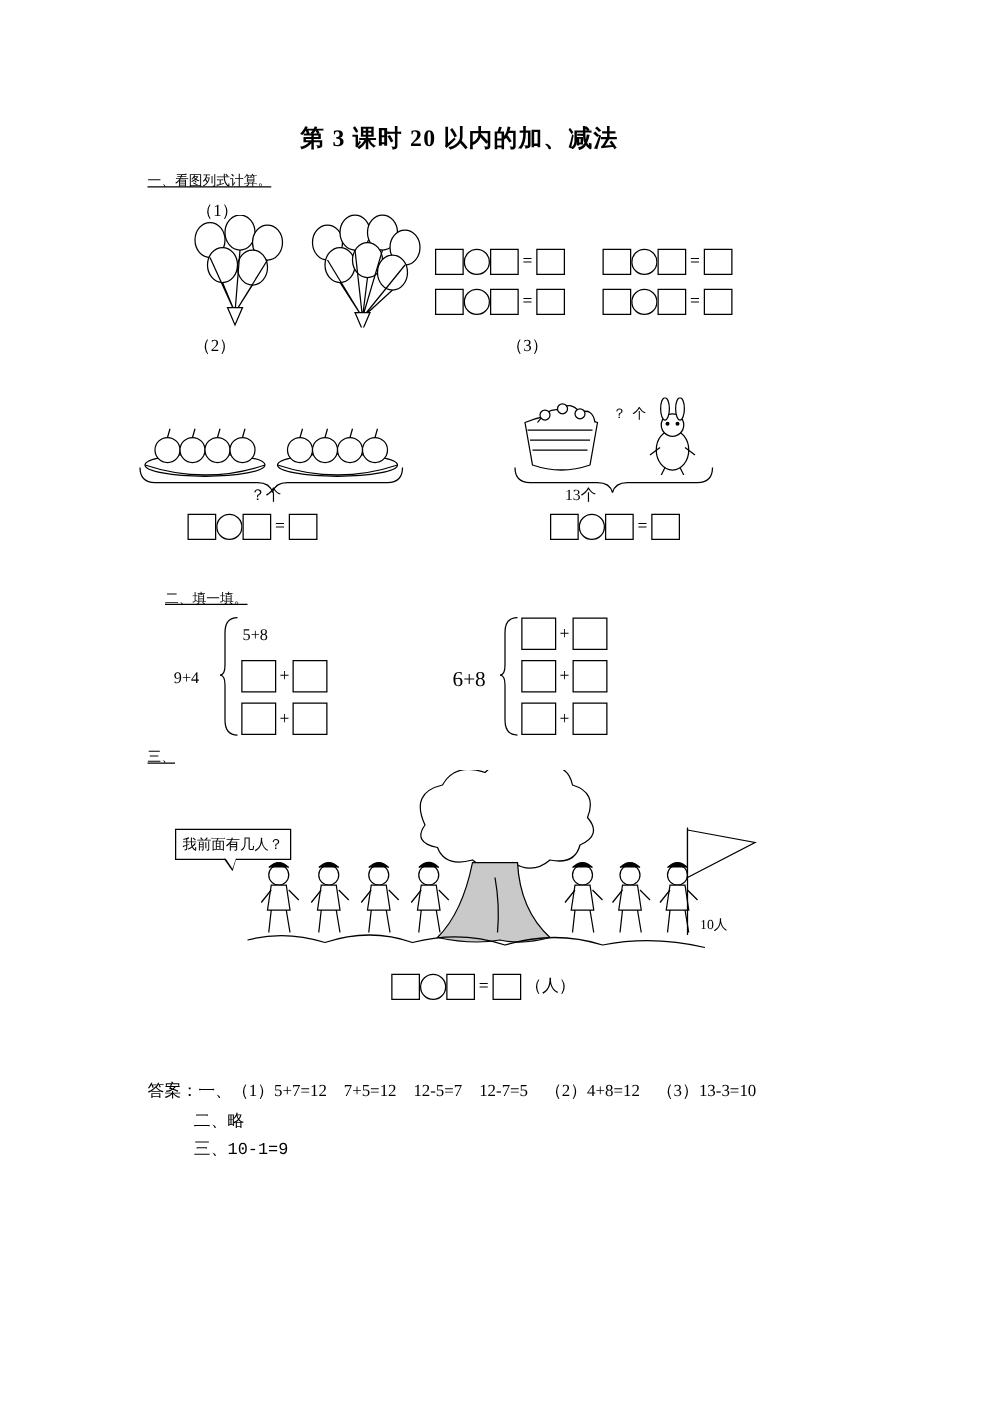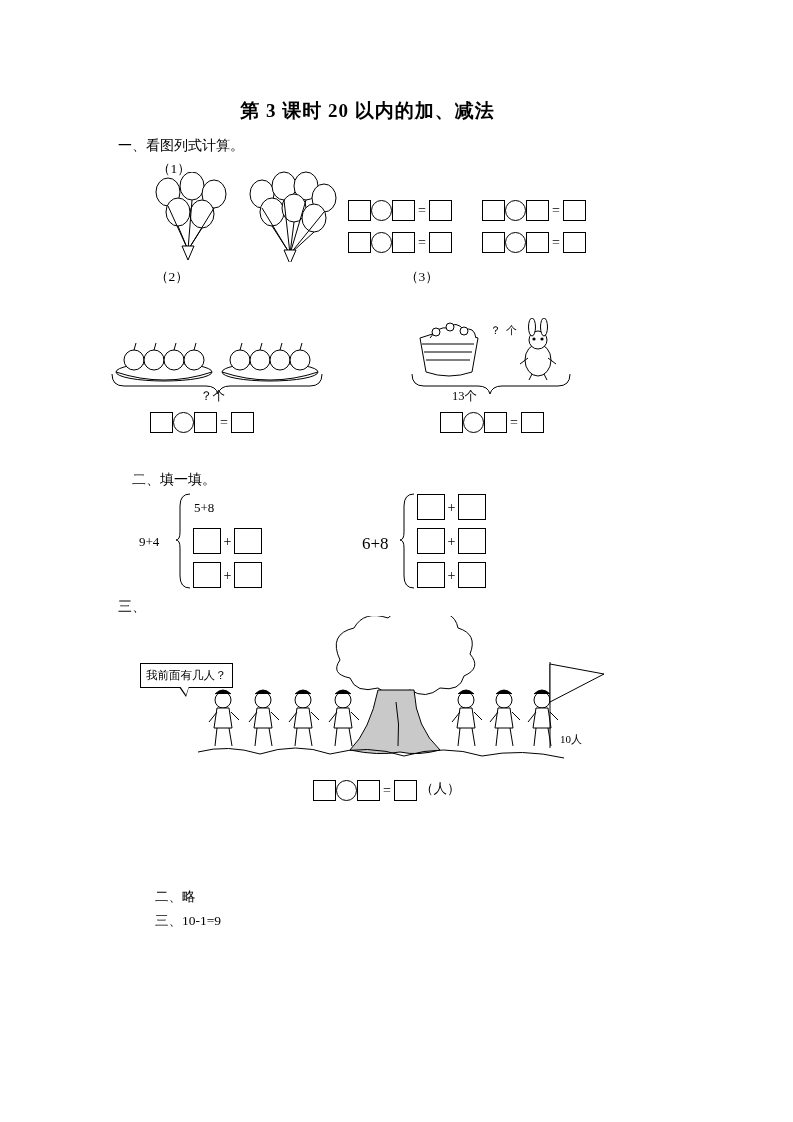--- a/index.html
+++ b/index.html
@@ -25,21 +25,22 @@
     top: 98px;
     left: 0;
     width: 735px;
     text-align: center;
     font-size: 19px;
     font-weight: bold;
     letter-spacing: 1px;
   }
   .sec-head {
     position: absolute;
-    font-size: 14px;
+    font-size: 11px;
+    text-decoration: underline;
   }
   .label {
     position: absolute;
     font-size: 13.5px;
   }
   
   .box {
     display: inline-block;
     width: 23px;
     height: 21px;
@@ -313,16 +314,17 @@
     <path d="M10 4 l0 86" stroke="#000" fill="none"></path>
     <path d="M10 6 l54 10 l-54 28 Z" fill="#fff" stroke="#000"></path>
   </svg>
   <div class="flagtxt" style="top:684px; left:560px;margin-top:48px;">10人</div>
 
   <div class="eqrow" style="top:778px; left:313px;">
     <span class="box"></span><span class="circ"></span><span class="box"></span><span class="eq">=</span><span class="box"></span>
   </div>
   <div class="label" style="top:780px; left:420px;">（人）</div>
 
+  <div class="ans" style="top:862px; left:118px;">答案：一、（1）5+7=12    7+5=12    12-5=7    12-7=5    （2）4+8=12    （3）13-3=10</div>
   <div class="ans" style="top:886px; left:155px;">二、略</div>
-  <div class="ans" style="top:910px; left:155px;">三、10-1=9</div>
+  <div class="ans" style="top:910px; left:155px;font-family:Liberation Mono, monospace;">三、10-1=9</div>
 
 </div>
 
 </body></html>

